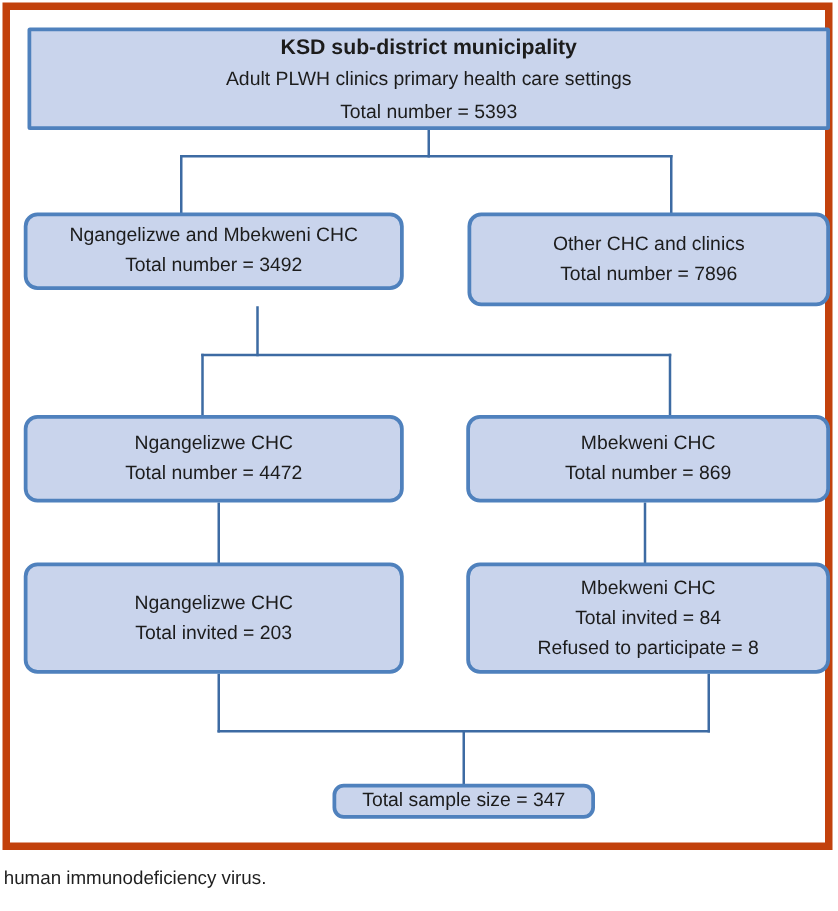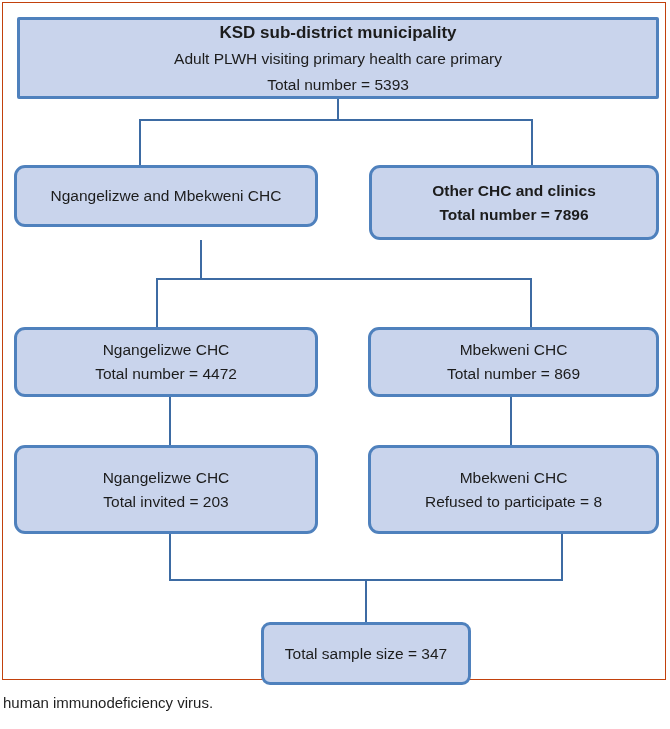--- a/index.html
+++ b/index.html
@@ -8,21 +8,21 @@
     width: 670px;
     height: 729px;
     background: #ffffff;
     font-family: "Liberation Sans", sans-serif;
     overflow: hidden;
   }
   .frame {
     position: absolute;
     left: 2px; top: 2px;
     width: 664px; height: 678px;
-    border: 1px solid #c2410c;
+    border: 6px solid #c2410c;
     box-sizing: border-box;
     background: #ffffff;
   }
   .node {
     position: absolute;
     box-sizing: border-box;
     background: var(--box-fill, #c9d4ec);
     border: 3px solid var(--box-border, #4f81bd);
     display: flex;
     flex-direction: column;
@@ -74,51 +74,53 @@
     <div class="conn" style="left:527px; top:275px; width:2px;   height:50px;"></div>
     <div class="conn" style="left:166px; top:394px; width:2px;   height:49px;"></div>
     <div class="conn" style="left:507px; top:394px; width:2px;   height:49px;"></div>
     <div class="conn" style="left:166px; top:531px; width:2px;   height:47px;"></div>
     <div class="conn" style="left:558px; top:531px; width:2px;   height:47px;"></div>
     <div class="conn" style="left:166px; top:576px; width:394px; height:2px;"></div>
     <div class="conn" style="left:362px; top:576px; width:2px;   height:44px;"></div>
 
     <div class="node top-box" style="left:14px; top:14px; width:642px; height:82px;">
       <div class="title">KSD sub-district municipality</div>
-      <div>Adult PLWH visiting primary health care primary</div>
+      <div>Adult PLWH clinics primary health care settings</div>
       <div>Total number = 5393</div>
     </div>
 
     <div class="node rounded" style="left:11px; top:162px; width:304px; height:62px;">
       <div>Ngangelizwe and Mbekweni CHC</div>
+      <div>Total number = 3492</div>
     </div>
-    <div class="node rounded" style="left:366px; top:162px; width:290px; height:75px;font-weight:bold;">
+    <div class="node rounded" style="left:366px; top:162px; width:290px; height:75px;">
       <div>Other CHC and clinics</div>
       <div>Total number = 7896</div>
     </div>
 
     <div class="node rounded" style="left:11px; top:324px; width:304px; height:70px;">
       <div>Ngangelizwe CHC</div>
       <div>Total number = 4472</div>
     </div>
     <div class="node rounded" style="left:365px; top:324px; width:291px; height:70px;">
       <div>Mbekweni CHC</div>
       <div>Total number = 869</div>
     </div>
 
     <div class="node rounded" style="left:11px; top:442px; width:304px; height:89px;">
       <div>Ngangelizwe CHC</div>
       <div>Total invited = 203</div>
     </div>
     <div class="node rounded" style="left:365px; top:442px; width:291px; height:89px;">
       <div>Mbekweni CHC</div>
+      <div>Total invited = 84</div>
       <div>Refused to participate = 8</div>
     </div>
 
-    <div class="node rounded" style="left:258px; top:619px; width:210px; height:63px; border-radius:9px;justify-content:center;">
+    <div class="node rounded" style="left:258px; top:619px; width:210px; height:28px; border-radius:9px;justify-content:center;">
       <div>Total sample size = 347</div>
     </div>
 
   </div>
 
   <div class="caption">
     <div>human immunodeficiency virus.</div>
   </div>
 </div>
 

